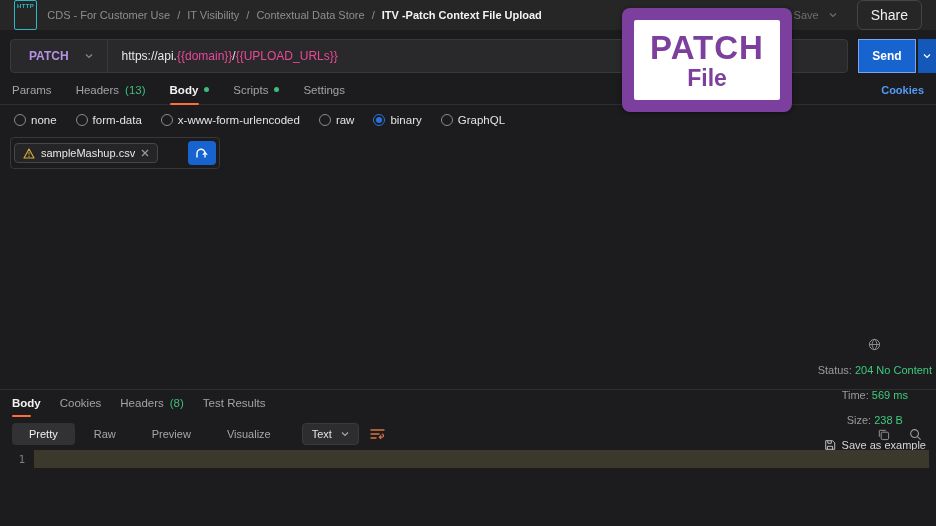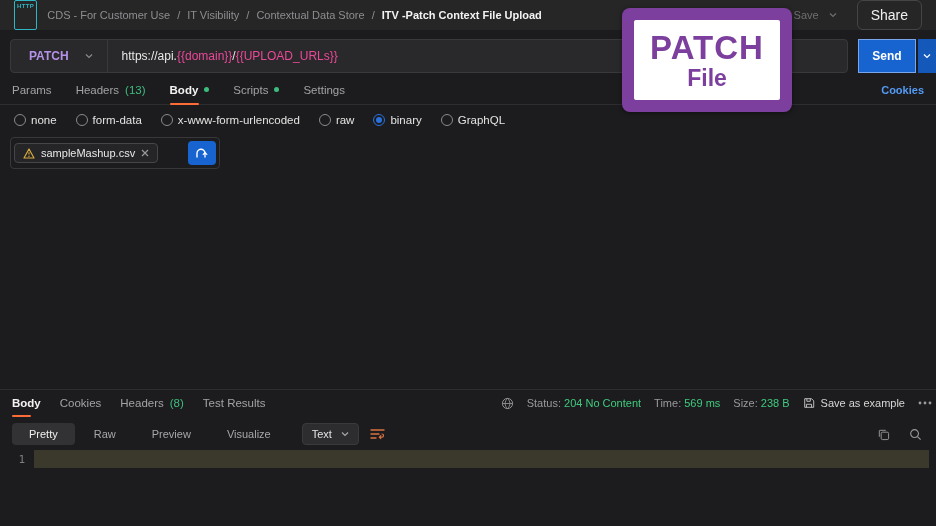--- a/index.html
+++ b/index.html
@@ -61,21 +61,21 @@
   .file-chip { display:flex; align-items:center; gap:6px; border:1px solid #46464a; border-radius:4px;
                padding:3px 8px; font-size:11px; color:#e8e8e8; background:#252527; }
   .chip-close { display:flex; cursor:pointer; }
   .upload-btn { width:28px; height:24px; background:#1764d0; border:none; border-radius:4px;
                 display:flex; align-items:center; justify-content:center; cursor:pointer; }
   .spacer { flex:1; }
   
   .resp-tabs { display:flex; align-items:center; gap:19px; height:27px; padding:0 12px;
                border-top:1px solid #2e2e30; font-size:11.5px; color:#a3a3a5; flex-shrink:0; }
   .resp-meta { margin-left:auto; display:flex; align-items:center; gap:13px;
-               font-size:11px; color:#9a9a9c; white-space:nowrap; margin-right:-8px; }
+               font-size:11px; color:#9a9a9c; white-space:nowrap; margin-right:-8px;flex-direction:column; }
   .meta-val { color:#3ecb7e; }
   .save-example { display:flex; align-items:center; gap:6px; color:#d6d6d6; cursor:pointer; }
   .more-icon { fill:#9a9a9c; cursor:pointer; }
   .resp-toolbar { display:flex; align-items:center; gap:2px; padding:7px 12px 5px;
                   flex-shrink:0; font-size:11px; color:#a7a7a9; }
   .view { padding:5px 17px; border-radius:4px; cursor:pointer; }
   .view.active { background:#323234; color:#f0f0f0; }
   .format-dd { margin-left:12px; background:#2d2d2f; border:1px solid #3a3a3c; border-radius:4px;
                padding:4px 9px; display:flex; align-items:center; gap:9px; color:#e3e3e3; cursor:pointer; }
   .wrap-btn { margin-left:9px; display:flex; cursor:pointer; }

